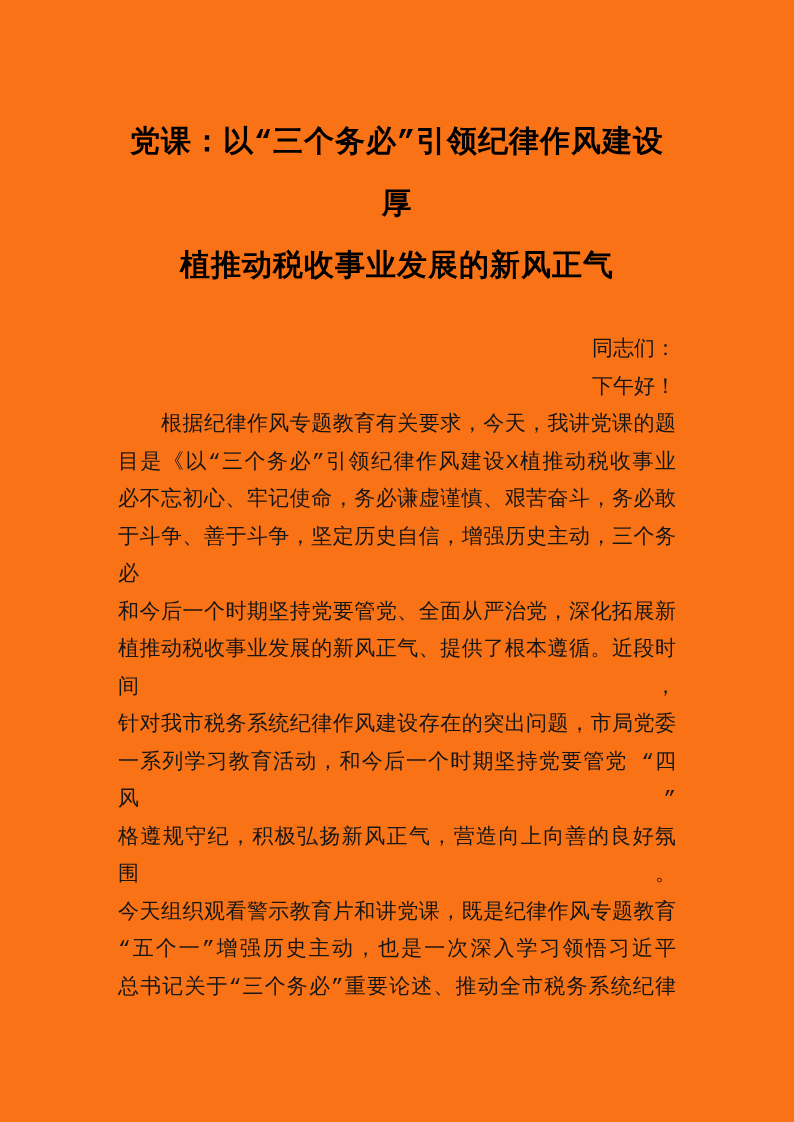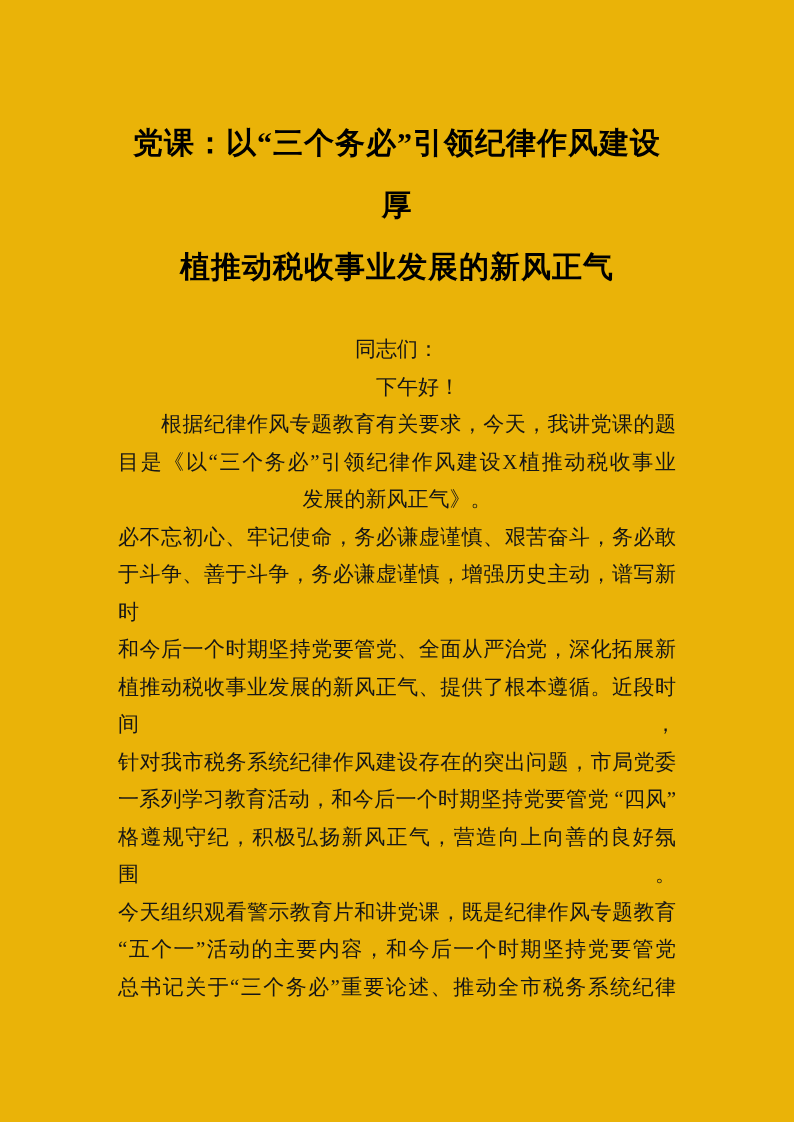--- a/index.html
+++ b/index.html
@@ -4,23 +4,23 @@
 <style>
   html, body {
     margin: 0;
     padding: 0;
     background: #ffffff;
   }
   .page {
     position: relative;
     width: 794px;
     height: 1122px;
-    background: #eab308;
+    background: #f97316;
     overflow: hidden;
-    font-family: Liberation Serif, serif;
+    font-family: Liberation Mono, monospace;
     color: #161616;
     box-sizing: border-box;
   }
   .doc-title {
     margin: 0;
     padding: 112px 118px 0 118px;
     font-size: 30px;
     line-height: 62px;
     font-weight: 700;
     text-align: center;
@@ -28,21 +28,21 @@
     letter-spacing: 1px;
   }
   .doc-body {
     margin: 33px 118px 0 118px;
     font-size: 21px;
     line-height: 37.5px;
     color: #161616;
   }
   .body-line {
     min-height: 37.5px;
-    text-align: center;
+    text-align: right;
   }
   .body-line.justify {
     text-align: justify;
     text-align-last: justify;
   }
 </style>
 </head>
 <body>
 
 <div class="page">
@@ -50,27 +50,26 @@
   <h1 class="doc-title">
     <div class="title-line">党课：以“三个务必”引领纪律作风建设 厚</div>
     <div class="title-line">植推动税收事业发展的新风正气</div>
   </h1>
 
   <div class="doc-body">
     <div class="body-line">同志们：</div>
     <div class="body-line">　　下午好！</div>
     <div class="body-line justify">　　根据纪律作风专题教育有关要求，今天，我讲党课的题</div>
     <div class="body-line justify">目是《以“三个务必”引领纪律作风建设X植推动税收事业</div>
-    <div class="body-line">发展的新风正气》。</div>
     <div class="body-line justify">必不忘初心、牢记使命，务必谦虚谨慎、艰苦奋斗，务必敢</div>
-    <div class="body-line justify">于斗争、善于斗争，务必谦虚谨慎，增强历史主动，谱写新时</div>
+    <div class="body-line justify">于斗争、善于斗争，坚定历史自信，增强历史主动，三个务必</div>
     <div class="body-line justify">和今后一个时期坚持党要管党、全面从严治党，深化拓展新</div>
     <div class="body-line justify">植推动税收事业发展的新风正气、提供了根本遵循。近段时间，</div>
     <div class="body-line justify">针对我市税务系统纪律作风建设存在的突出问题，市局党委</div>
     <div class="body-line justify">一系列学习教育活动，和今后一个时期坚持党要管党 “四风”</div>
     <div class="body-line justify">格遵规守纪，积极弘扬新风正气，营造向上向善的良好氛围。</div>
     <div class="body-line justify">今天组织观看警示教育片和讲党课，既是纪律作风专题教育</div>
-    <div class="body-line justify">“五个一”活动的主要内容，和今后一个时期坚持党要管党</div>
+    <div class="body-line justify">“五个一”增强历史主动，也是一次深入学习领悟习近平</div>
     <div class="body-line justify">总书记关于“三个务必”重要论述、推动全市税务系统纪律</div>
 
   </div>
 
 </div>
 
 </body></html>

